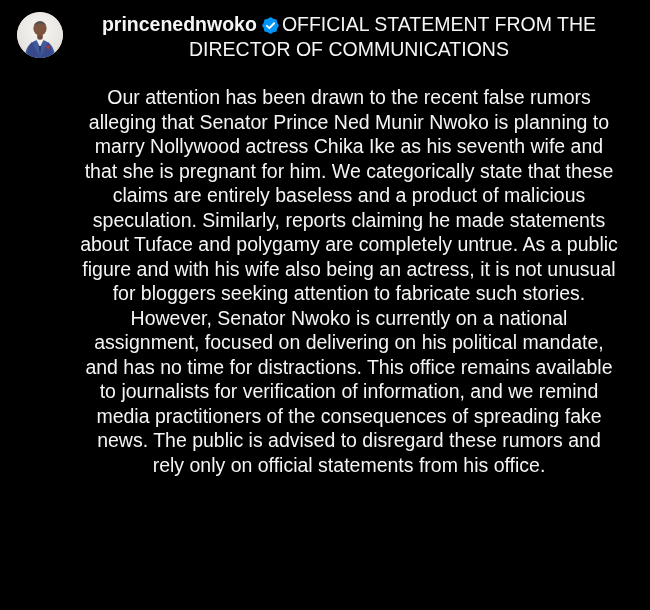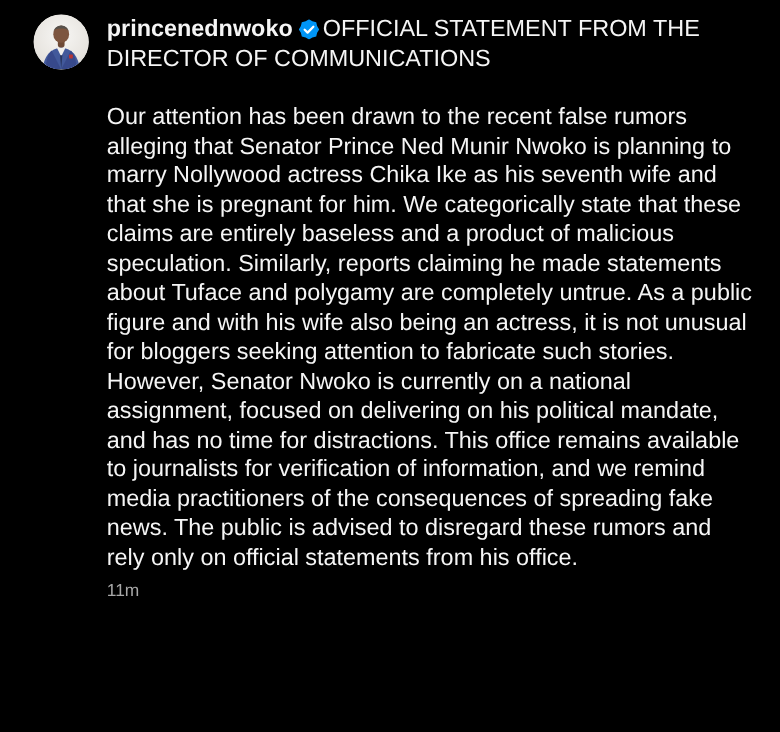--- a/index.html
+++ b/index.html
@@ -1,21 +1,21 @@
 <!DOCTYPE html>
 <html><head>
 <meta charset="utf-8">
 <style>
   html, body { margin: 0; padding: 0; background: #000000; }
   body {
     width: 650px; height: 610px; overflow: hidden;
     font-family: "Liberation Sans", "DejaVu Sans", sans-serif;
     -webkit-font-smoothing: antialiased;
   }
-  .post { display: flex; align-items: flex-start; padding: 12px 16px 0 28px; box-sizing: border-box; }
+  .post { display: flex; align-items: flex-start; padding: 12px 16px 0 17px; box-sizing: border-box; text-align: center; }
   .avatar {
     width: 46px; height: 46px; border-radius: 50%;
     overflow: hidden; flex: 0 0 auto; background: #e9e7e3; cursor: pointer;
   }
   .avatar svg { display: block; }
   .content {
     margin-left: 15px; width: 542px;
     color: #f5f5f5; font-size: 19.5px; line-height: 24.5px;
   }
   .header { }
@@ -76,15 +76,14 @@
 for bloggers seeking attention to fabricate such stories.
 However, Senator Nwoko is currently on a national
 assignment, focused on delivering on his political mandate,
 and has no time for distractions. This office remains available
 to journalists for verification of information, and we remind
 media practitioners of the consequences of spreading fake
 news. The public is advised to disregard these rumors and
 rely only on official statements from his office.</div>
 
 
-    <div class="timestamp">11m</div>
   </div>
 </div>
 
 </body></html>

